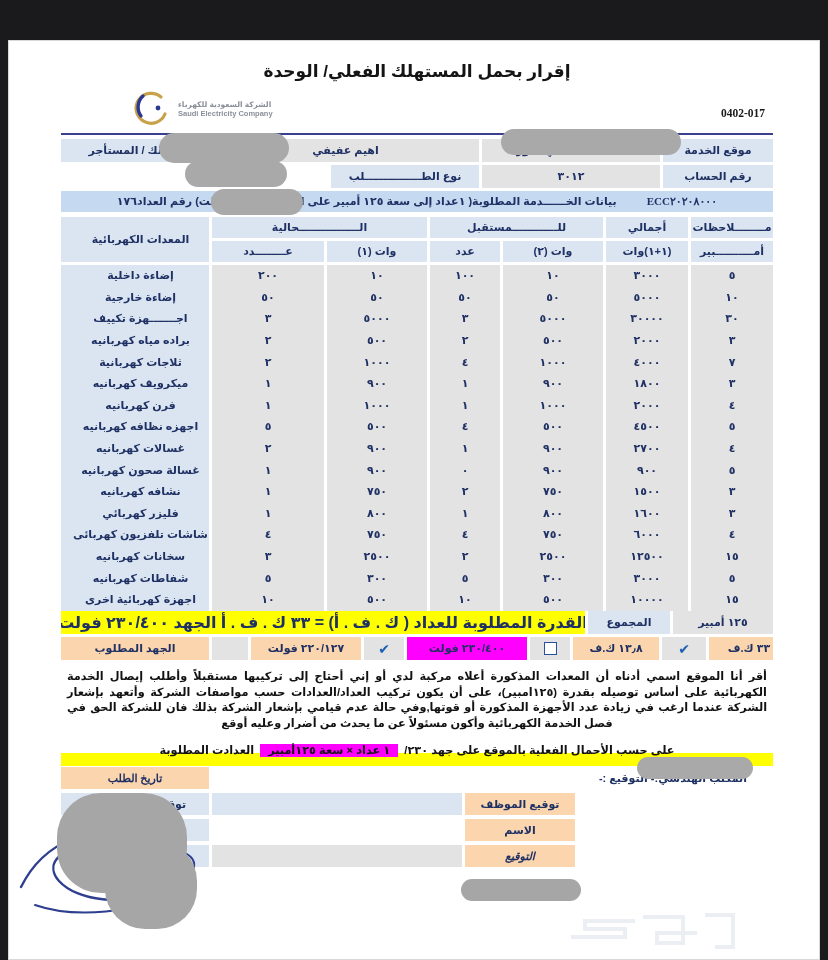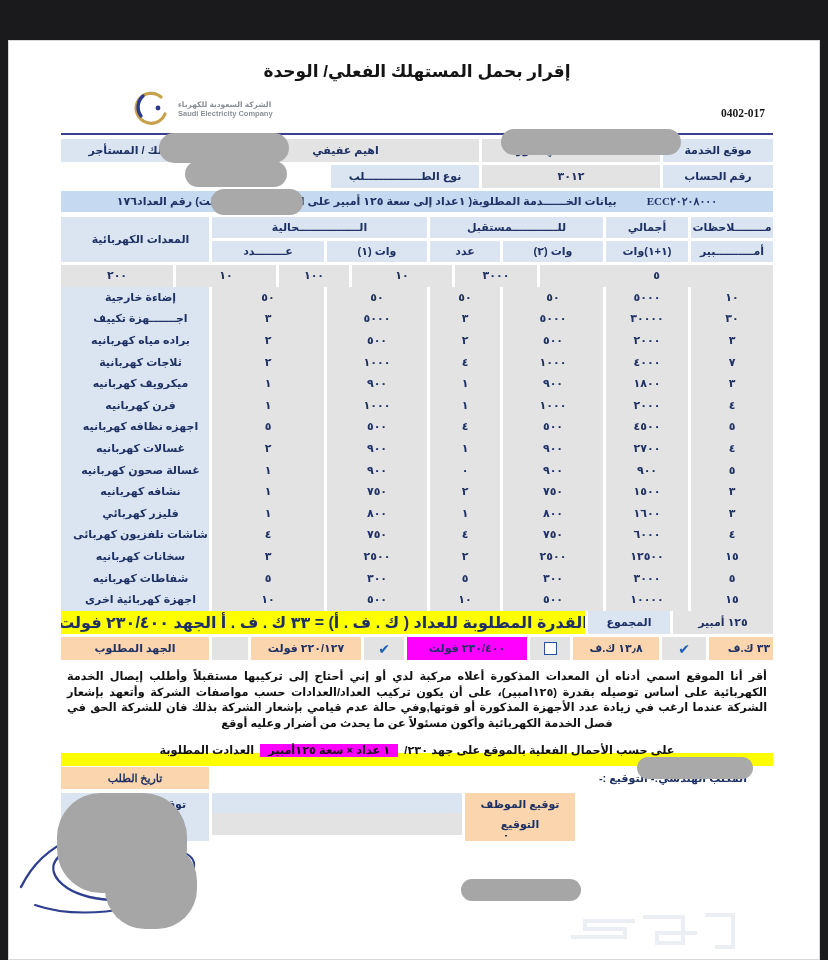--- a/index.html
+++ b/index.html
@@ -272,20 +272,21 @@
       </div>
 
       <div id="tbody">
           <div class="row tbody-row" style="top: 224px;">
             <div class="c val col-amp">٥</div>
             <div class="c val col-tot">٣٠٠٠</div>
             <div class="c val col-w2">١٠</div>
             <div class="c val col-cnt2">١٠٠</div>
             <div class="c val col-w1">١٠</div>
             <div class="c val col-cnt1">٢٠٠</div>
+            <div class="c lbl col-name">إضاءة داخلية</div>
           </div>
           <div class="row tbody-row" style="top: 245.6px;">
             <div class="c val col-amp">١٠</div>
             <div class="c val col-tot">٥٠٠٠</div>
             <div class="c val col-w2">٥٠</div>
             <div class="c val col-cnt2">٥٠</div>
             <div class="c val col-w1">٥٠</div>
             <div class="c val col-cnt1">٥٠</div>
             <div class="c lbl col-name">إضاءة خارجية</div>
           </div>
@@ -458,21 +459,21 @@
         <div class="c s-lbl-blue">توقيع طالب الخدمة</div>
       </div>
 
       <div class="row sig-row" style="top:778px;">
         <div class="c s-rest"></div>
         <div class="c s-lbl-or">الاسم</div>
         <div class="c s-name-val">م عفيفي</div>
         <div class="c s-lbl-blue">الاسم</div>
       </div>
 
-      <div class="row sig-row" style="top:772px;">
+      <div class="row sig-row" style="top:804px;font-style:italic;">
         <div class="c s-rest"></div>
         <div class="c s-lbl-or">التوقيع</div>
         <div class="c s-grey"></div>
         <div class="c s-lbl-blue">التوقيع</div>
       </div>
 
       <svg class="scribble" style="left:-46px; top:768px;" width="250" height="140">
         <path d="M6 78 C 30 30, 78 16, 120 26 C 158 35, 166 64, 140 80 C 110 98, 62 92, 44 72 C 30 56, 44 40, 66 42" fill="none" stroke="#2f3f8f" stroke-width="2.4" stroke-linecap="round"></path>
         <path d="M20 96 C 60 110, 120 104, 168 82" fill="none" stroke="#2f3f8f" stroke-width="2" stroke-linecap="round"></path>
         <path d="M96 28 C 104 48, 92 66, 74 70" fill="none" stroke="#2f3f8f" stroke-width="1.8" stroke-linecap="round"></path>

